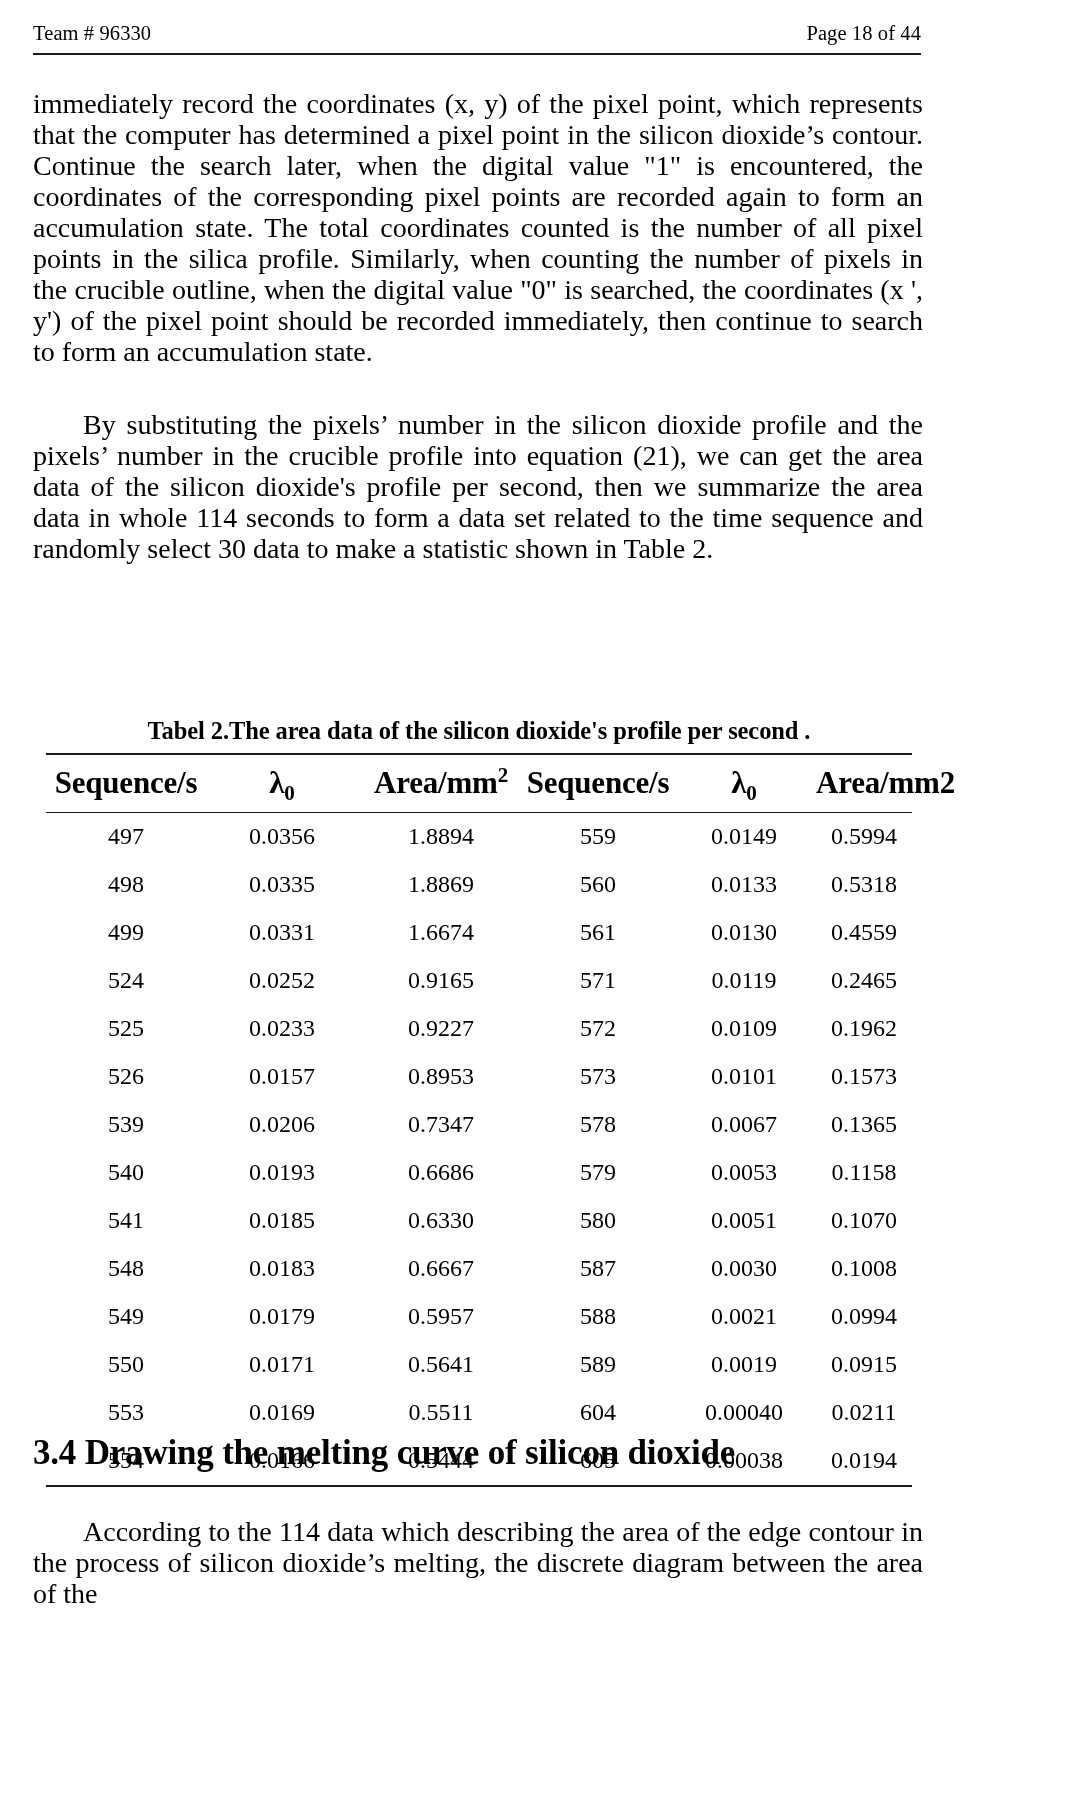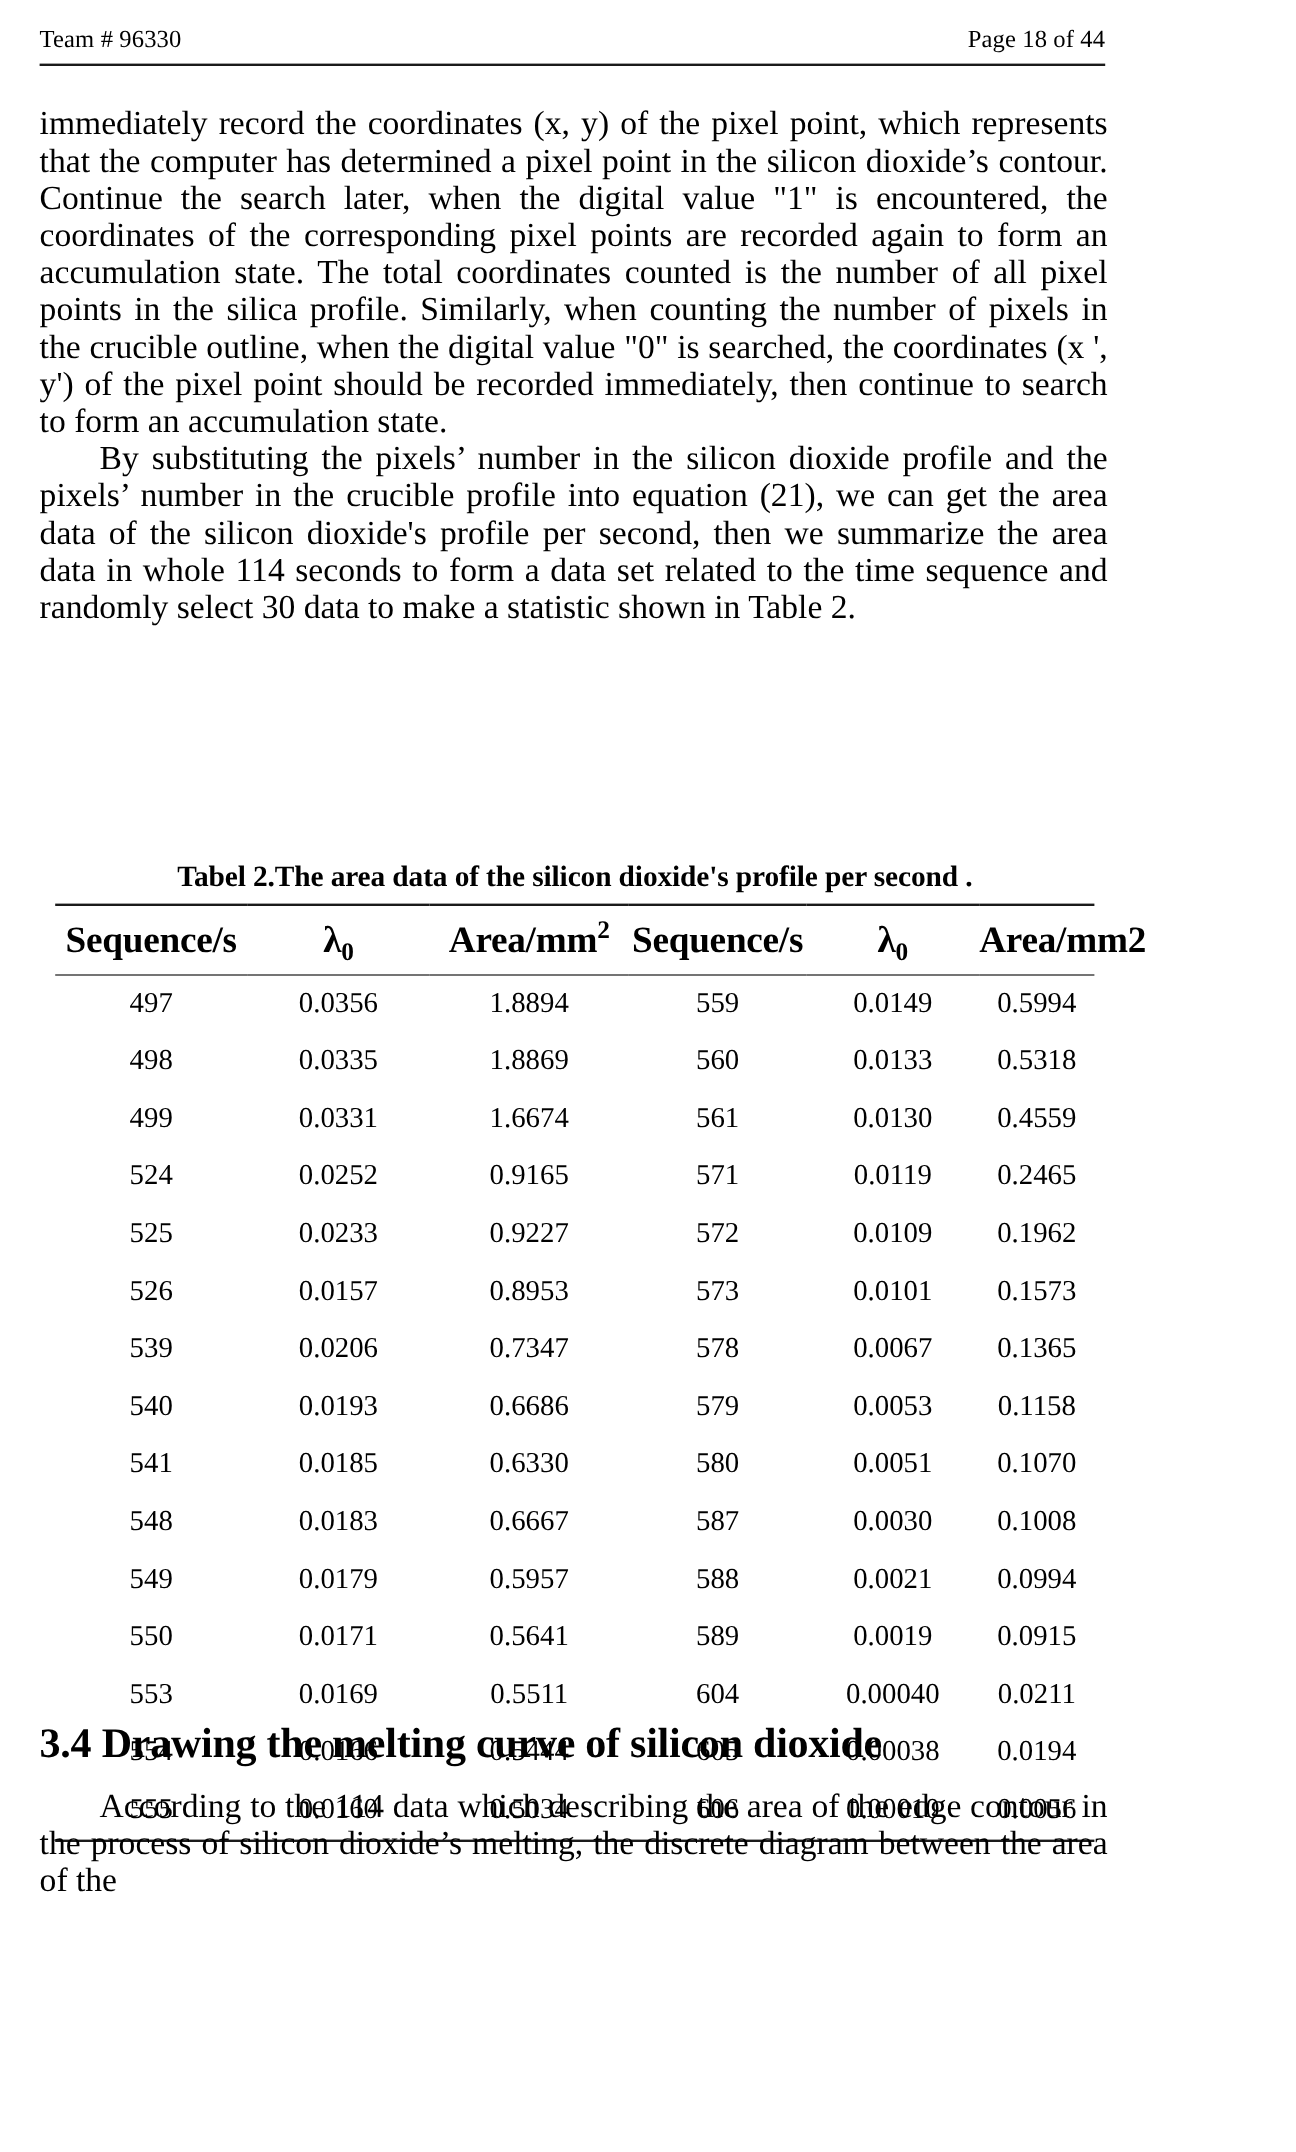--- a/index.html
+++ b/index.html
@@ -60,20 +60,21 @@
     margin: 0;
     font-size: 28px;
     line-height: 31px;
     text-align: justify;
     text-justify: inter-word;
     letter-spacing: 0px;
     word-spacing: 0px;
   }
   p.body.indent {
     text-indent: 50px;
+    margin-top: 42px;
   }
 
   
   .table-block {
     position: absolute;
     top: 716px;
     left: 46px;
     width: 866px;
   }
   .table-caption {
@@ -312,28 +313,20 @@
             <td class="cell">0.0211</td>
           </tr>
           <tr>
             <td class="cell">554</td>
             <td class="cell">0.0166</td>
             <td class="cell">0.5444</td>
             <td class="cell">605</td>
             <td class="cell">0.00038</td>
             <td class="cell">0.0194</td>
           </tr>
-          <tr>
-            <td class="cell">555</td>
-            <td class="cell">0.0160</td>
-            <td class="cell">0.5034</td>
-            <td class="cell">606</td>
-            <td class="cell">0.00010</td>
-            <td class="cell">0.0056</td>
-          </tr>
         </tbody>
       <tbody>
         <tr class="rule-bot">
           <td colspan="6"></td>
         </tr>
       </tbody>
     </table>
   </div>
 
   <div class="section-block">

